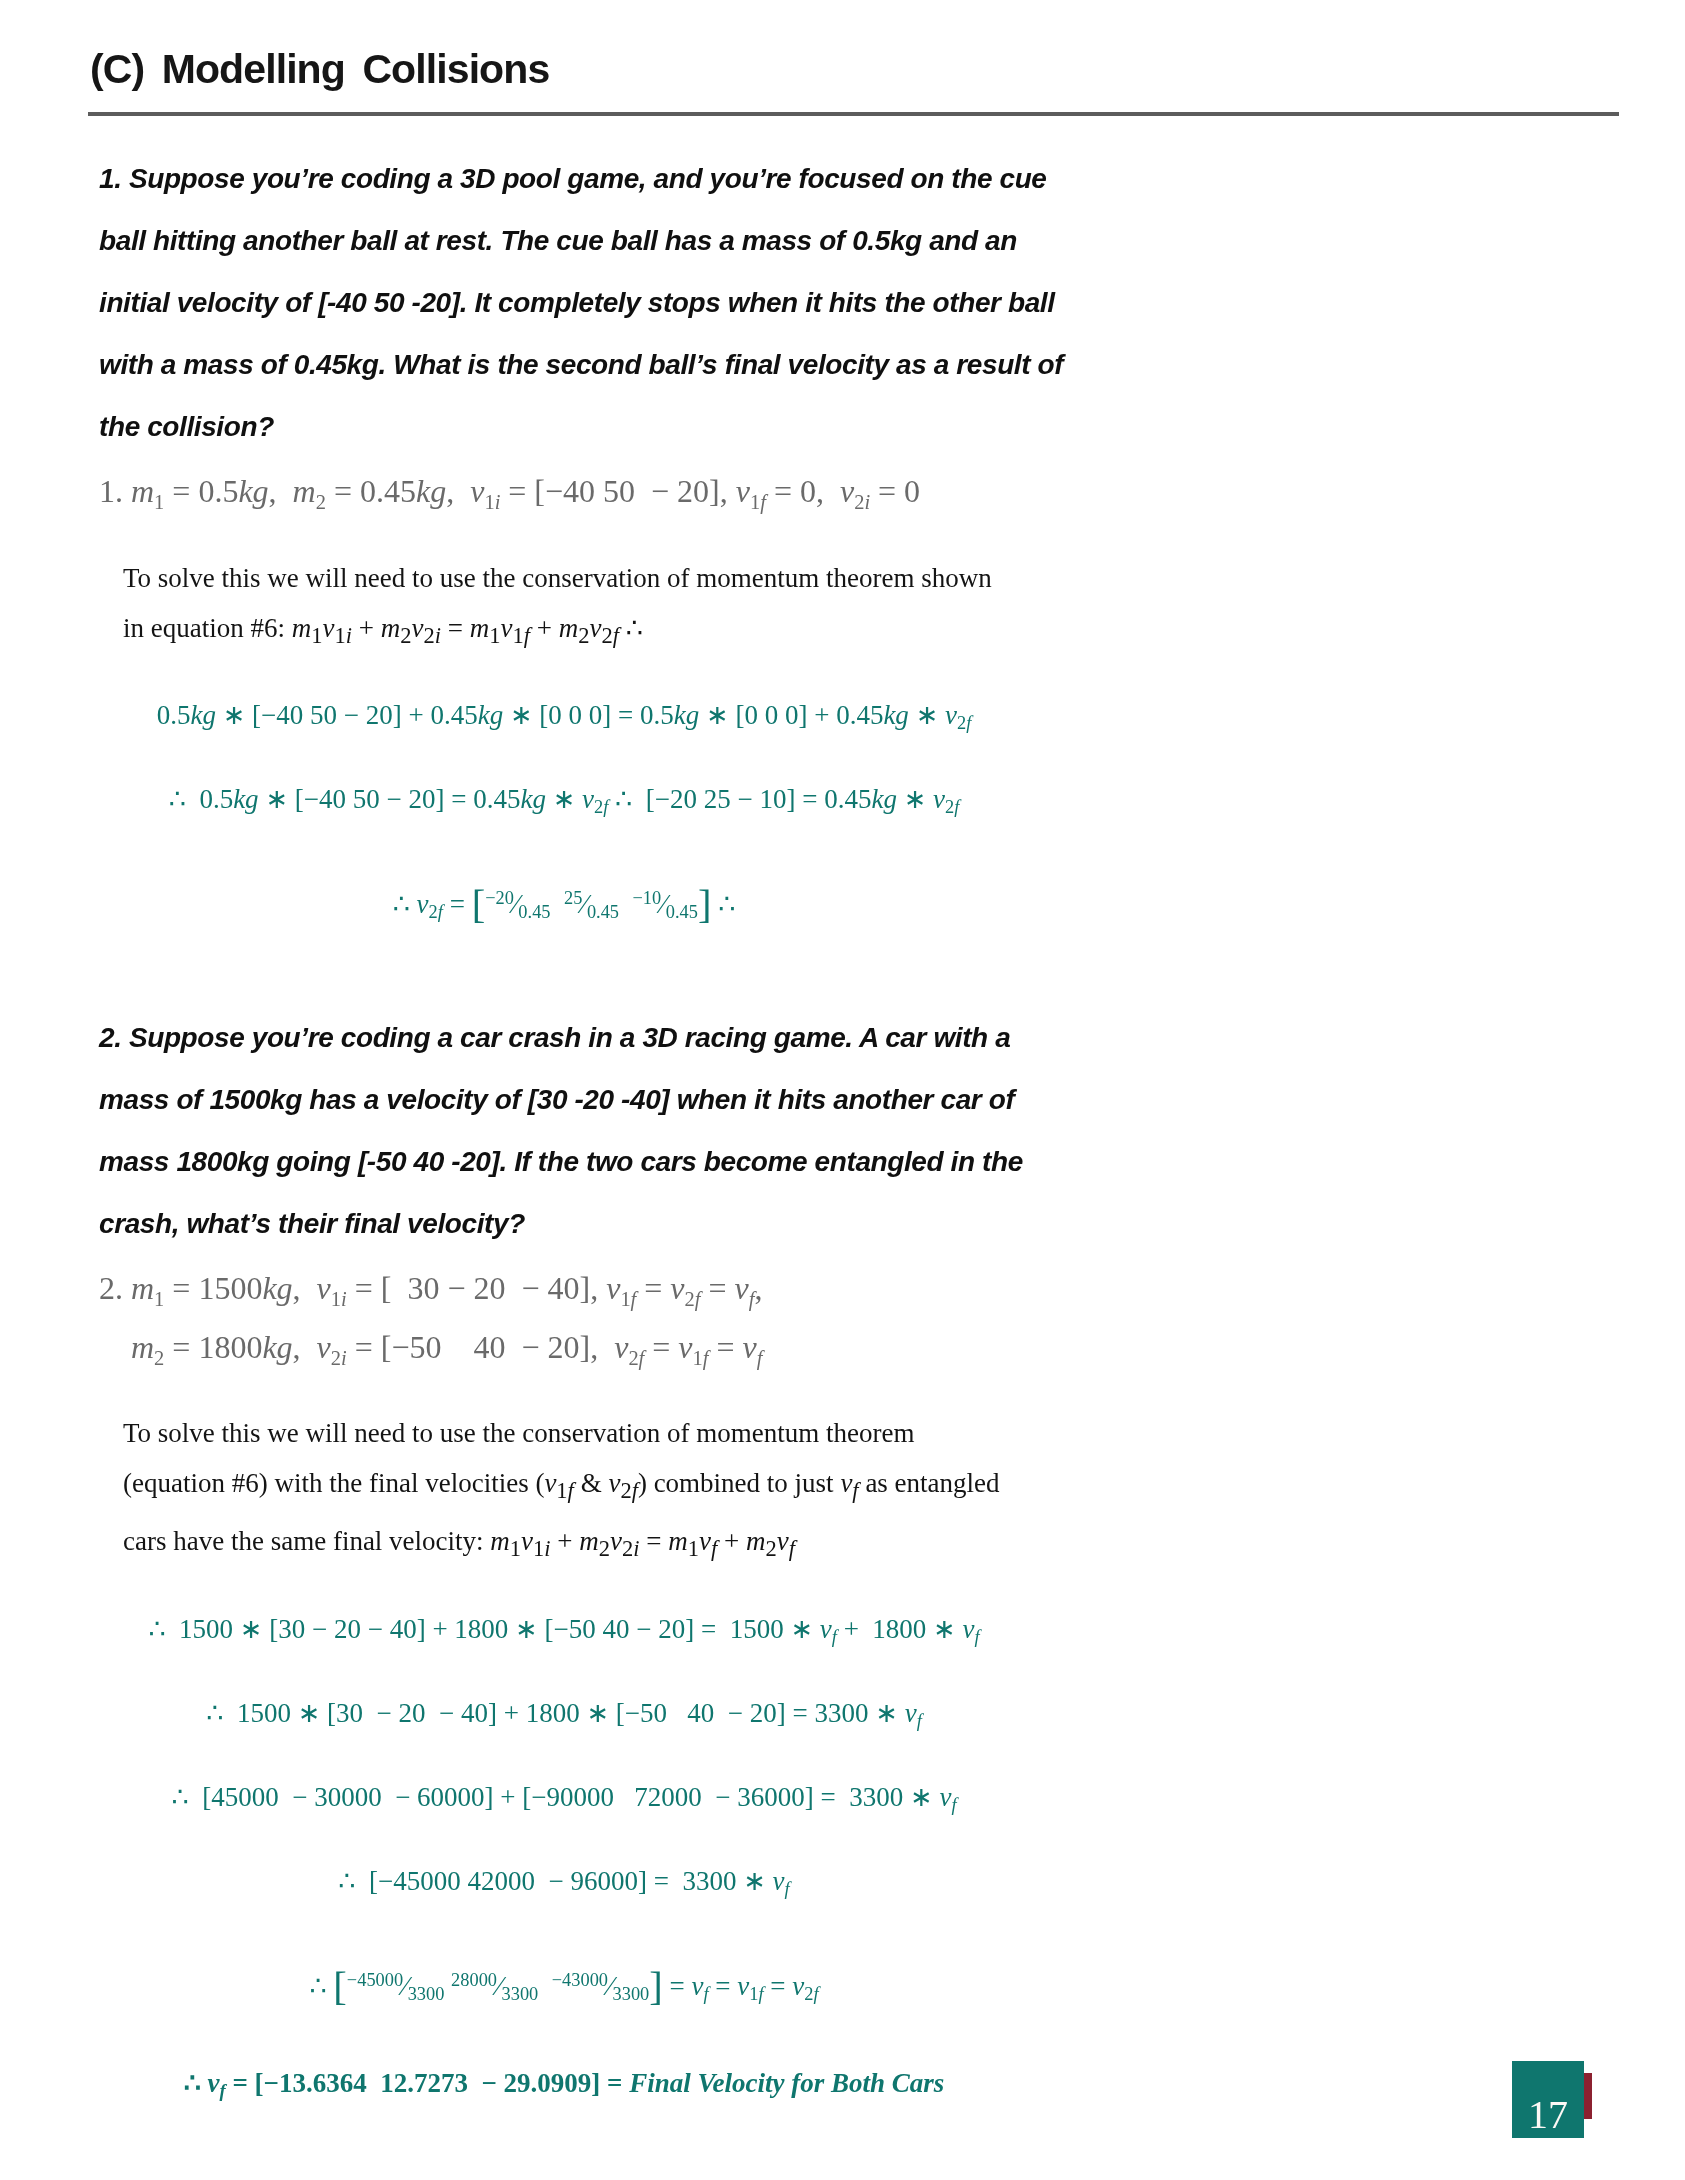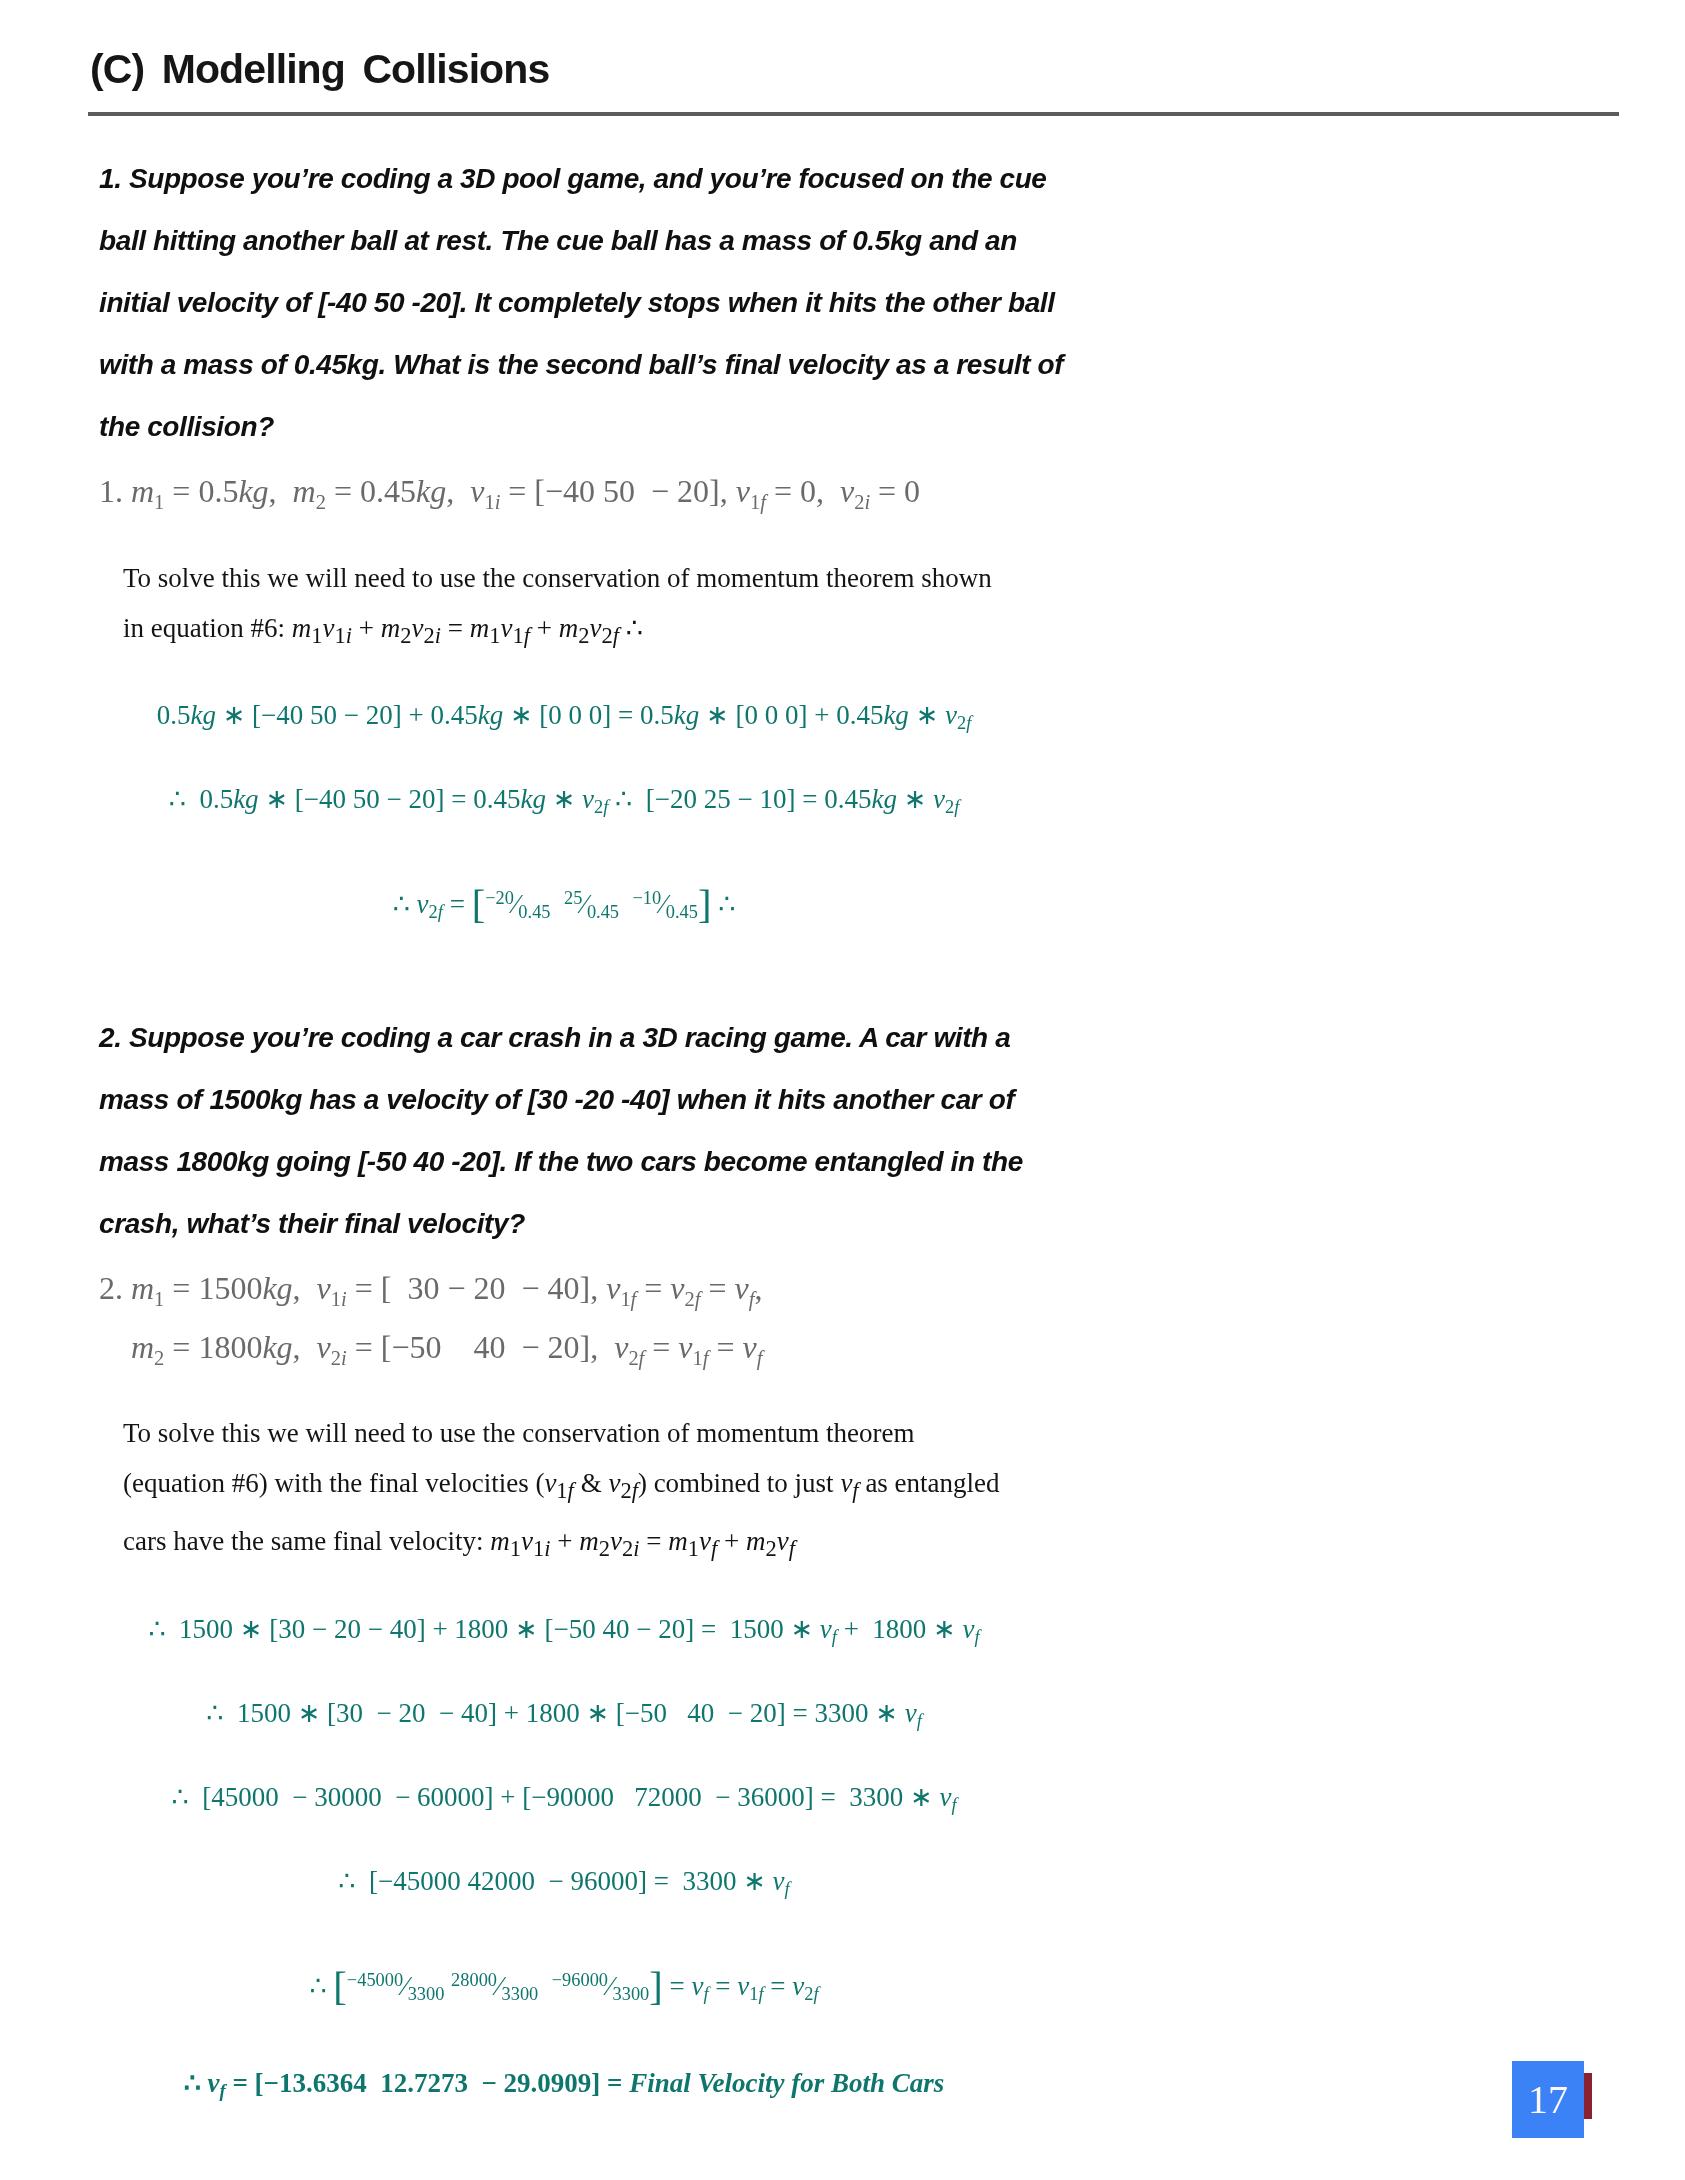--- a/index.html
+++ b/index.html
@@ -64,22 +64,22 @@
   .math sub{font-size:68%;vertical-align:-0.28em;}
   .math sup{font-size:68%;vertical-align:0.5em;}
   .math .bigb{font-size:150%;vertical-align:-0.12em;font-weight:400;}
   .math.frac{margin-top:26px;line-height:86px;text-align:center;}
   .math.result{font-weight:700;margin-top:23px;}
   .sec2{margin-top:51px;}
   .page-badge{
     position:absolute;
     left:1512px;top:2061px;
     width:72px;height:77px;
-    background:#3b82f6;
-    display:flex;align-items:center;justify-content:center;
+    background:#0f766e;
+    display:flex;align-items:flex-end;justify-content:center;
   }
   .page-badge::after{
     content:"";
     position:absolute;
     right:-8px;top:12.3px;
     width:8px;height:46px;
     background:#8c2130;
   }
   .page-badge span{
     color:#fdf8f5;
@@ -108,21 +108,21 @@
 
   <section class="sec2">
     <p class="qtext">2. Suppose you’re coding a car crash in a 3D racing game. A car with a mass of 1500kg has a velocity of [30 -20 -40] when it hits another car of mass 1800kg going [-50 40 -20]. If the two cars become entangled in the crash, what’s their final velocity?</p>
     <p class="given"><span>2. <i>m</i><sub>1</sub> = 1500<i>kg</i>,&nbsp; <i>v</i><sub>1<i>i</i></sub> = [&nbsp;&nbsp;30 − 20&nbsp; − 40],&nbsp;<i>v</i><sub>1<i>f</i></sub> = <i>v</i><sub>2<i>f</i></sub> = <i>v<sub>f</sub></i>,</span><span class="ind"><i>m</i><sub>2</sub> = 1800<i>kg</i>,&nbsp; <i>v</i><sub>2<i>i</i></sub> = [−50&nbsp;&nbsp;&nbsp;&nbsp;40&nbsp; − 20],&nbsp; <i>v</i><sub>2<i>f</i></sub> = <i>v</i><sub>1<i>f</i></sub> = <i>v<sub>f</sub></i></span></p>
     <p class="body-text">To solve this we will need to use the conservation of momentum theorem (equation #6) with the final velocities (<i>v</i><sub>1<i>f</i></sub> &amp; <i>v</i><sub>2<i>f</i></sub>) combined to just <i>v<sub>f</sub></i> as entangled cars have the same final velocity: <i>m</i><sub>1</sub><i>v</i><sub>1<i>i</i></sub> + <i>m</i><sub>2</sub><i>v</i><sub>2<i>i</i></sub> = <i>m</i><sub>1</sub><i>v<sub>f</sub></i> + <i>m</i><sub>2</sub><i>v<sub>f</sub></i></p>
     <div class="eqs">
       <div class="math">∴&nbsp; 1500 ∗ [30 − 20 − 40] + 1800 ∗ [−50 40 − 20] = &nbsp;1500 ∗ <i>v<sub>f</sub></i> + &nbsp;1800 ∗ <i>v<sub>f</sub></i></div>
       <div class="math">∴&nbsp; 1500 ∗ [30&nbsp; − 20&nbsp; − 40] + 1800 ∗ [−50&nbsp;&nbsp; 40&nbsp; − 20] = 3300 ∗ <i>v<sub>f</sub></i></div>
       <div class="math">∴&nbsp; [45000&nbsp; − 30000&nbsp; − 60000] + [−90000&nbsp;&nbsp; 72000&nbsp; − 36000] = &nbsp;3300 ∗ <i>v<sub>f</sub></i></div>
       <div class="math">∴&nbsp; [−45000&nbsp;42000&nbsp; − 96000] = &nbsp;3300 ∗ <i>v<sub>f</sub></i></div>
-      <div class="math frac">∴ <span class="bigb">[</span><sup>−45000</sup>⁄<sub>3300</sub>&nbsp;<sup>28000</sup>⁄<sub>3300</sub>&nbsp; <sup>−96000</sup>⁄<sub>3300</sub><span class="bigb">]</span> = <i>v<sub>f</sub></i> = <i>v</i><sub>1<i>f</i></sub> = <i>v</i><sub>2<i>f</i></sub></div>
+      <div class="math frac">∴ <span class="bigb">[</span><sup>−45000</sup>⁄<sub>3300</sub>&nbsp;<sup>28000</sup>⁄<sub>3300</sub>&nbsp; <sup>−43000</sup>⁄<sub>3300</sub><span class="bigb">]</span> = <i>v<sub>f</sub></i> = <i>v</i><sub>1<i>f</i></sub> = <i>v</i><sub>2<i>f</i></sub></div>
       <div class="math result">∴ <i>v<sub>f</sub></i> = [−13.6364&nbsp; 12.7273&nbsp; − 29.0909] = <i>Final Velocity for Both Cars</i></div>
     </div>
   </section>
 
   <div class="page-badge">
     <span>17</span>
   </div>
 
 </div>
 

